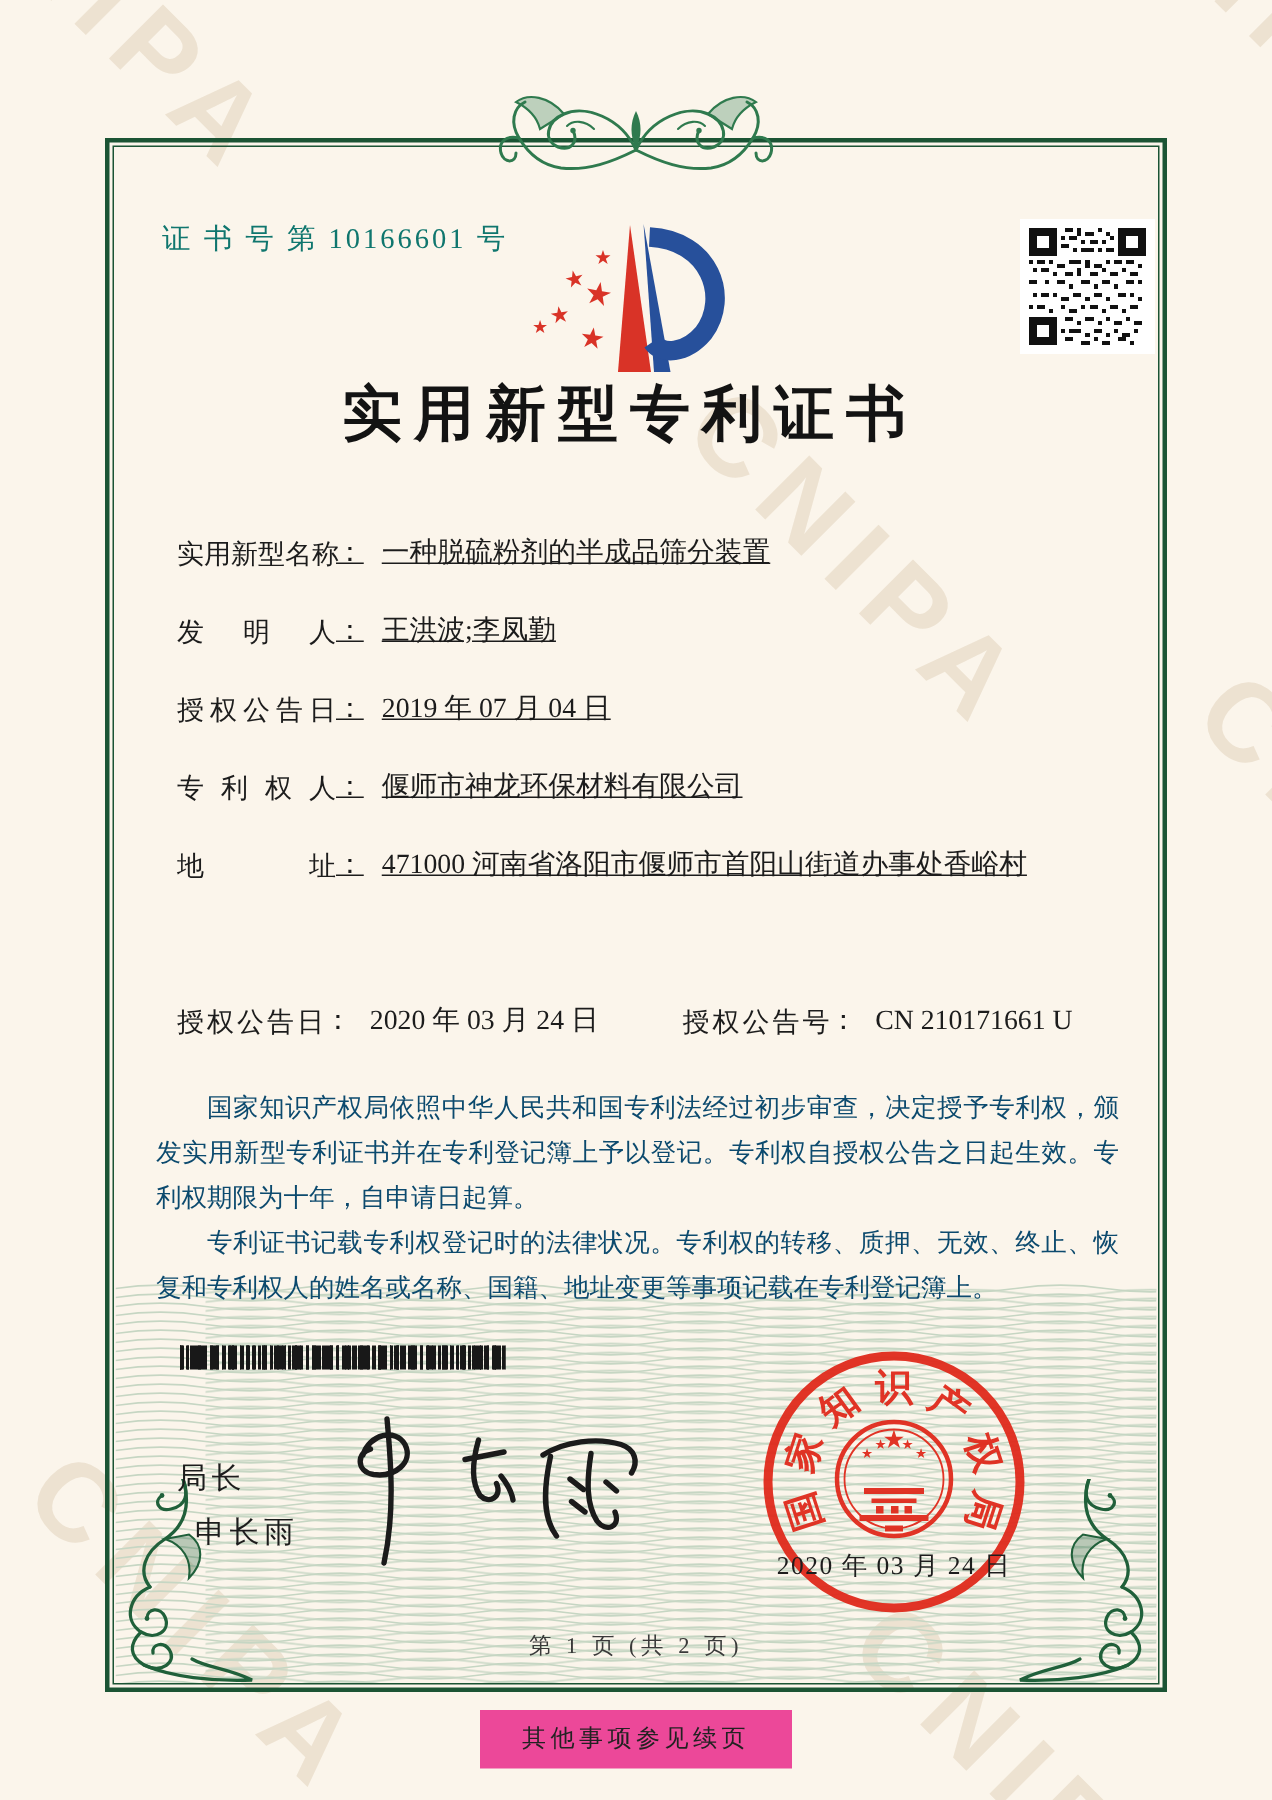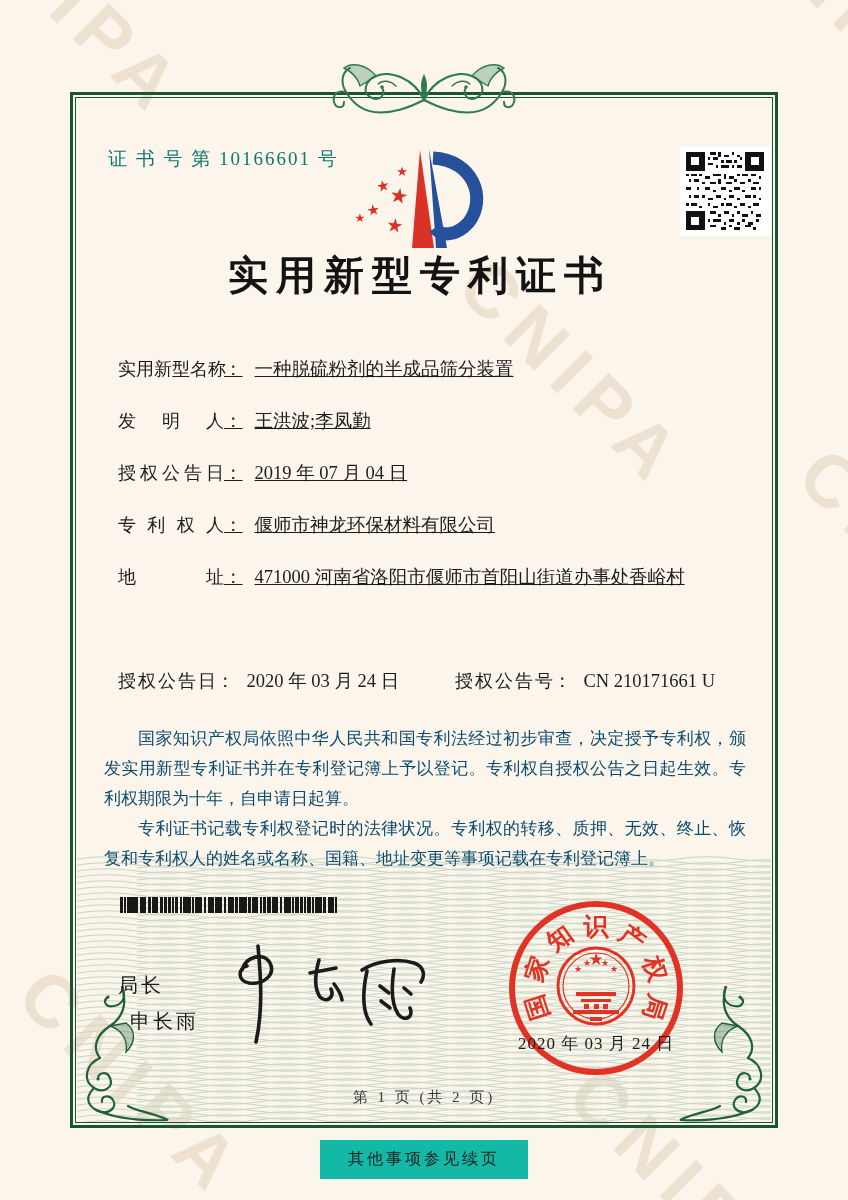--- a/index.html
+++ b/index.html
@@ -80,21 +80,21 @@
   .seal-date{
     position:absolute;left:506px;top:1032px;width:180px;z-index:6;
     text-align:center;font-size:17px;letter-spacing:1px;color:#1d1d1d;
   }
   .pageno{
     position:absolute;left:0;top:1088px;width:848px;z-index:4;
     text-align:center;font-size:15px;letter-spacing:3px;color:#3a3a3a;
   }
   .note{
     position:absolute;left:50%;top:1140px;transform:translateX(-50%);z-index:4;
-    background:#14b8a6;padding:9px 28px;font-size:16px;letter-spacing:3px;color:#222;
+    background:#ec4899;padding:9px 28px;font-size:16px;letter-spacing:3px;color:#222;
   }
 </style>
 </head>
 <body>
 
 <div class="wm" style="left:-70px;top:-40px;">CNIPA</div>
 <div class="wm" style="left:690px;top:-55px;">CNIPA</div>
 <div class="wm" style="left:430px;top:330px;">CNIPA</div>
 <div class="wm" style="left:770px;top:520px;">CNIPA</div>
 <div class="wm" style="left:-10px;top:1040px;">CNIPA</div>

